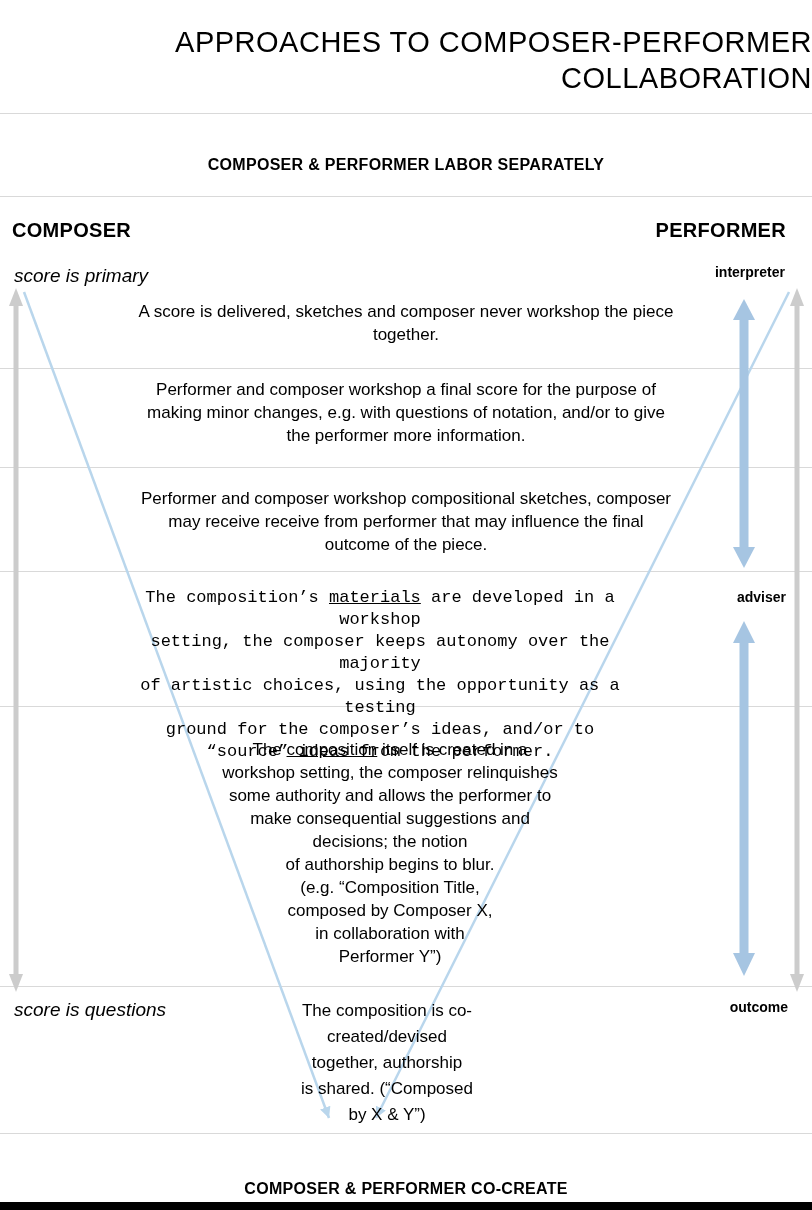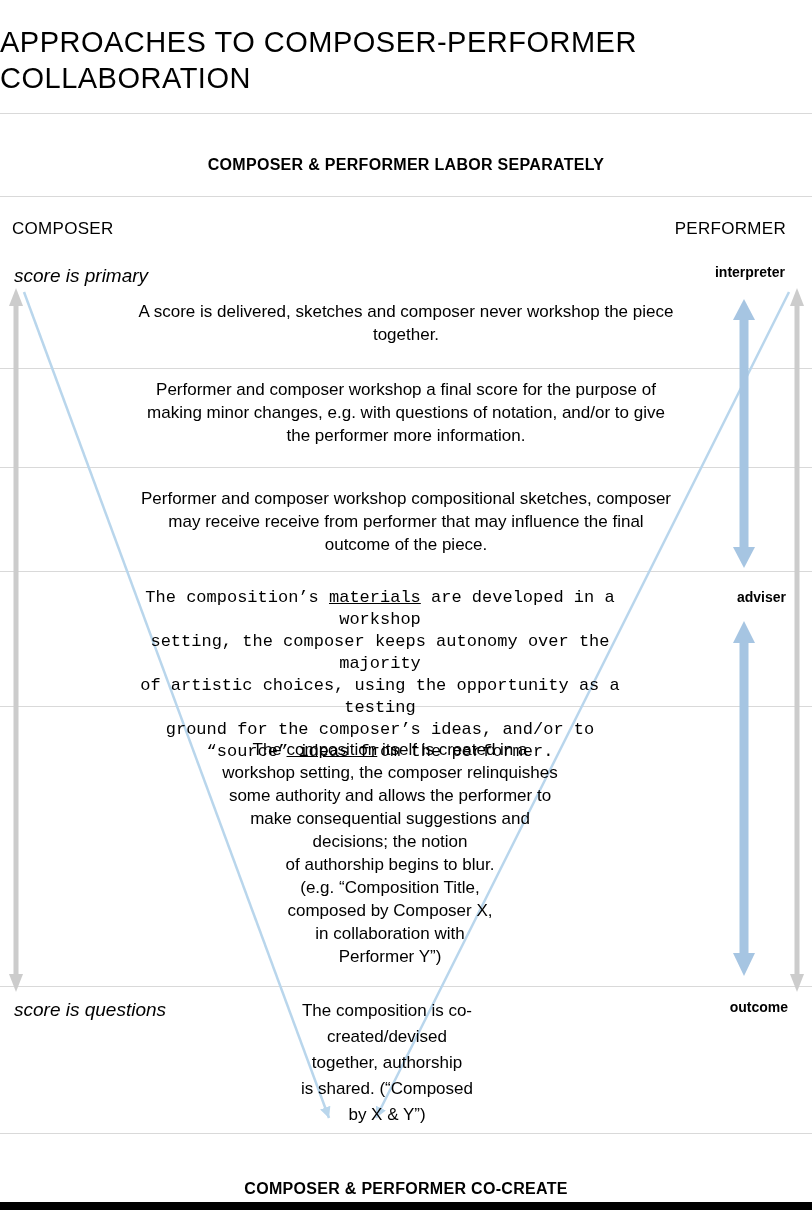--- a/index.html
+++ b/index.html
@@ -7,32 +7,32 @@
   body {
     position:relative;
     background:#ffffff;
     color:#000000;
     font-family:"Liberation Sans","DejaVu Sans",sans-serif;
     overflow:hidden;
   }
   .abs { position:absolute; }
   .title {
     top:24px; left:0; width:812px;
-    text-align:left;
+    text-align:right;
     font-size:29px; font-weight:400; line-height:36px;
     letter-spacing:0.5px;
     white-space:pre-line;
   }
   .banner {
     left:0; width:812px;
     text-align:center;
     font-size:16px; font-weight:700;
     letter-spacing:0.3px;
   }
-  .col-head { font-size:17px; font-weight:400; letter-spacing:0.3px; }
+  .col-head { font-size:20px; font-weight:700; letter-spacing:0.3px; }
   .score-label { font-size:19px; font-style:italic; }
   .role-label { font-size:14px; font-weight:700; }
   .row {
     text-align:center;
     font-size:17px; line-height:23px;
     white-space:pre-line;
     z-index:2;
   }
   .row .u { text-decoration:underline; }
   .row4 { line-height:22px;font-family:Liberation Mono, monospace; }

